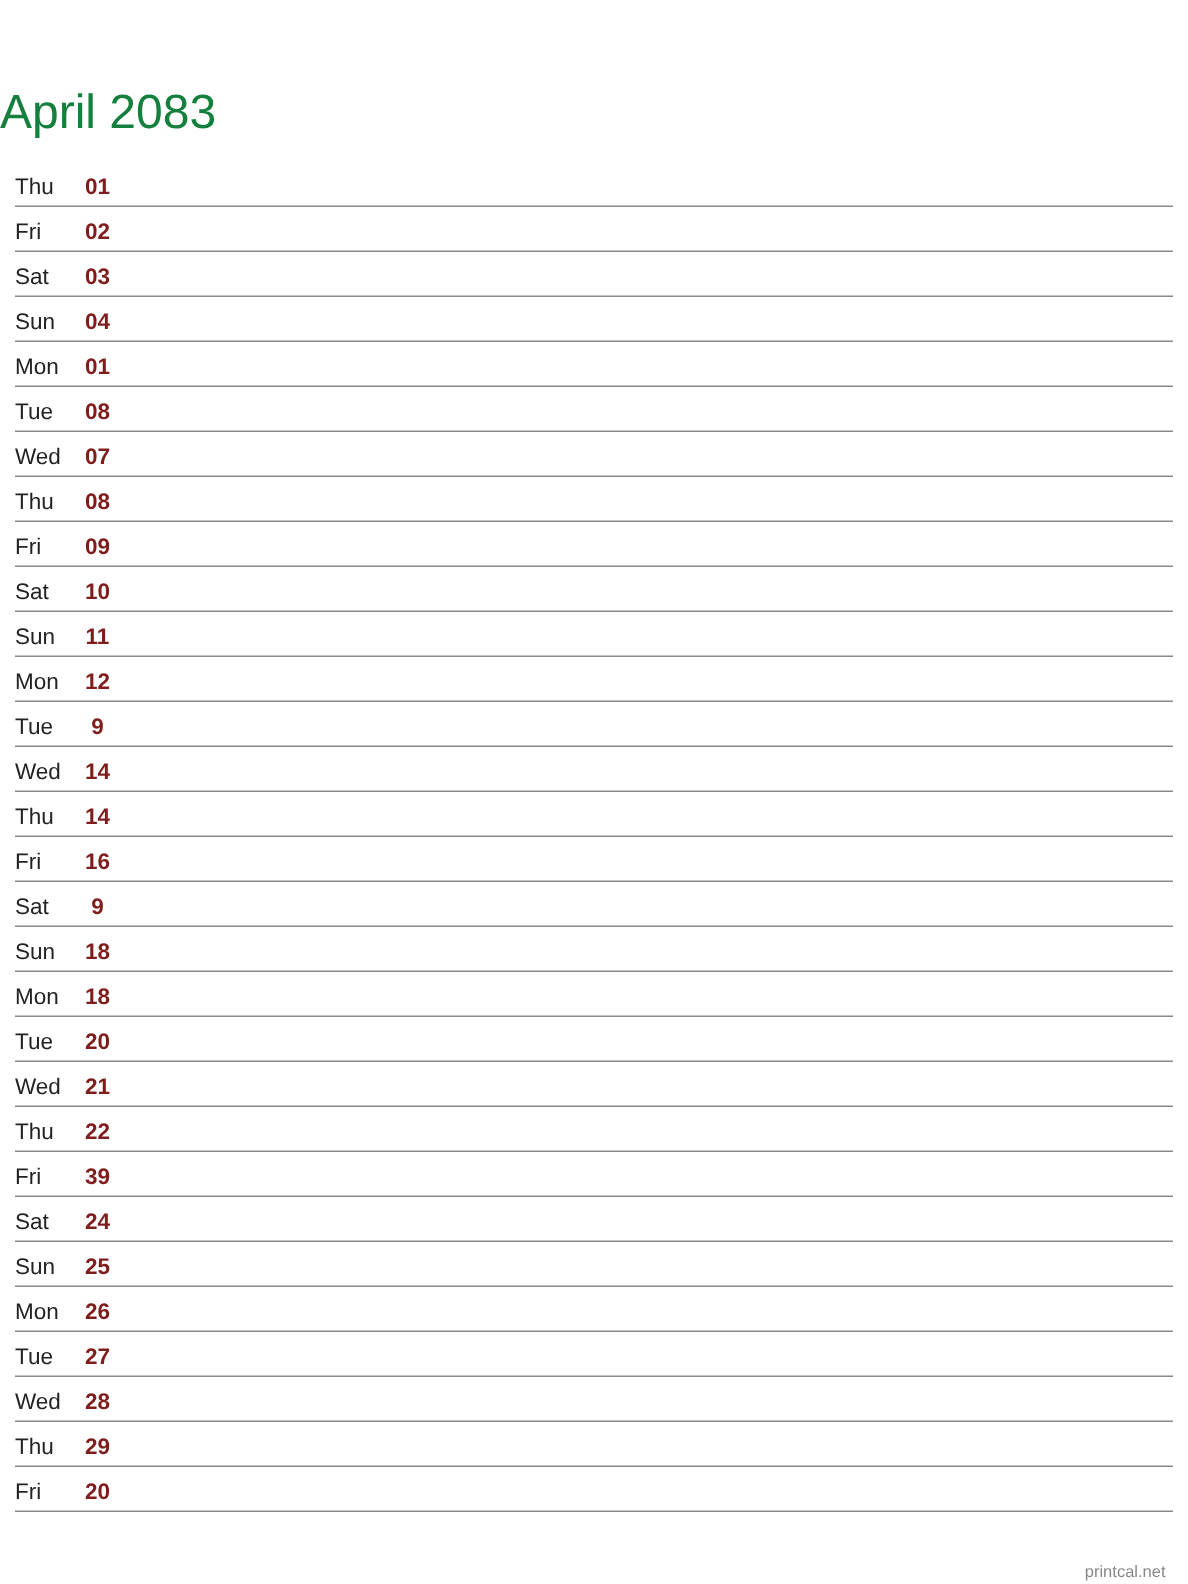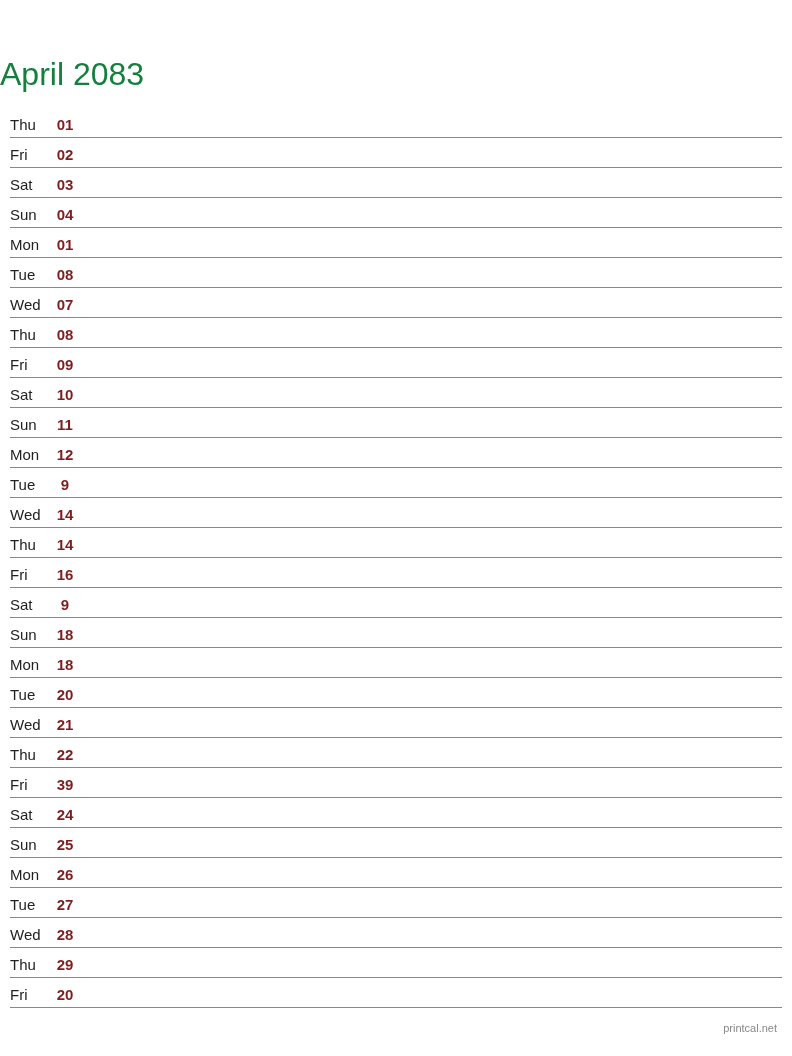--- a/index.html
+++ b/index.html
@@ -53,21 +53,21 @@
       text-align: center;
       flex-shrink: 0;
     }
 
     .day-content {
       flex: 1;
     }
 
     .footer {
       position: absolute;
-      bottom: 22px;
+      bottom: 2px;
       right: 15px;
       font-size: 11px;
       color: #888888;
     }
   </style>
 </head>
 <body>
 
 <h1 class="page-title">April 2083</h1>
 

